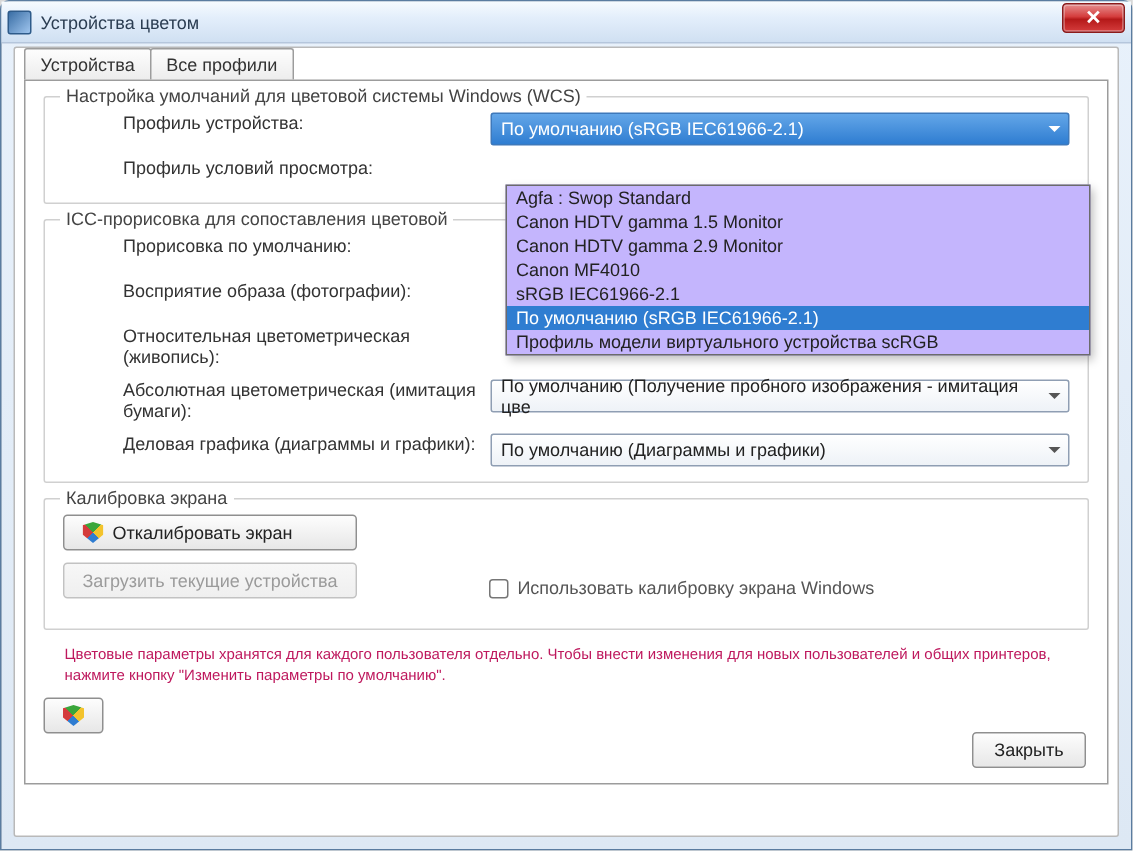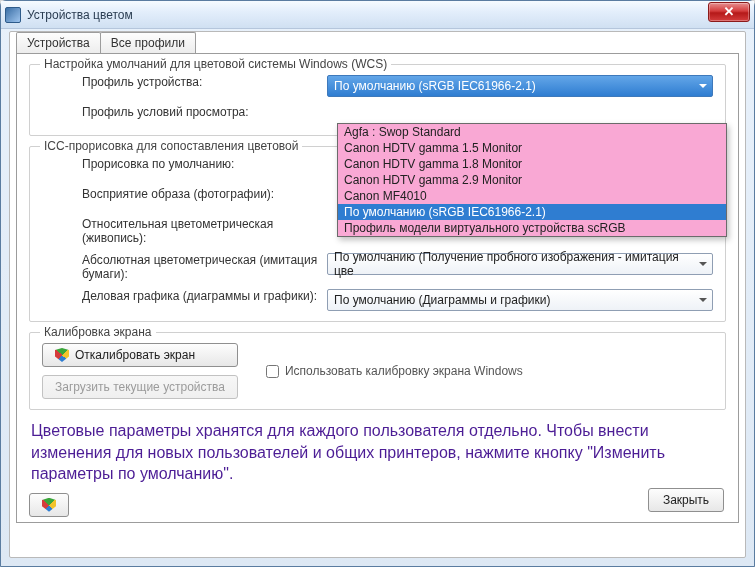--- a/index.html
+++ b/index.html
@@ -87,21 +87,21 @@
 
 .dropdown.open {
   background: linear-gradient(to bottom,#63a6e8 0%, #2f7dd1 100%);
   border-color:#3e79bb; color:#fff;
 }
 .dropdown.open .arrow::after { border-top-color:#fff; }
 
 
 .droplist {
   position:absolute; left: 307px; top: 58px; width: 390px;
-  background:#f9a8d4; border:1px solid #6b6b6b; z-index: 50;
+  background:#c4b5fd; border:1px solid #6b6b6b; z-index: 50;
   box-shadow: 2px 3px 6px rgba(0,0,0,.25);
 }
 .droplist .opt { padding: 1px 6px; font-size:12px; color:#222; white-space:nowrap; overflow:hidden; text-overflow:ellipsis; }
 .droplist .opt.sel { background:#2f7dd1; color:#fff; }
 
 
 .btn {
   display:inline-flex; align-items:center; gap:6px;
   padding: 3px 12px; min-height: 24px;
   border: 1px solid #8f8f8f; border-radius: 3px;
@@ -115,24 +115,24 @@
     conic-gradient(from 45deg, #f3c32c 0 90deg, #2f7dd1 90deg 180deg, #d43c3c 180deg 270deg, #3aa63a 270deg 360deg);
   clip-path: polygon(50% 0, 100% 15%, 100% 60%, 50% 100%, 0 60%, 0 15%);
   border-radius:1px;
 }
 
 
 .cb { display:inline-flex; align-items:center; gap:6px; color:#555; }
 .cb input { width:13px; height:13px; }
 
 
-.footer-text { color:#4c1d95; font-size:16px; line-height:1.35; margin: 4px 2px 8px; }
+.footer-text { color:#be185d; font-size:10px; line-height:1.35; margin: 4px 14px 8px; }
 .close-row { position:absolute; right: 14px; bottom: 10px; }
 
-.calib-row { display:flex; align-items:center; gap: 28px; }
+.calib-row { display:flex; align-items:flex-end; gap: 88px; margin-bottom:10px; }
 .calib-col { display:flex; flex-direction:column; gap:8px; }
 
 .sec-labels .row .lbl { width: 245px; }
 </style>
 </head>
 <body>
 
 <div class="window">
 
   <div class="titlebar">
@@ -168,23 +168,23 @@
           </div>
 
           <div class="row" style="margin-bottom:4px;">
             <div class="lbl">Профиль условий просмотра:</div>
             <div class="ctrl"></div>
           </div>
 
           <div class="droplist">
             <div class="opt">Agfa : Swop Standard</div>
             <div class="opt">Canon HDTV gamma 1.5 Monitor</div>
-            <div class="opt">Canon HDTV gamma 1.8 Monitor</div>
             <div class="opt">Canon HDTV gamma 2.9 Monitor</div>
             <div class="opt">Canon MF4010</div>
+            <div class="opt">sRGB IEC61966-2.1</div>
             <div class="opt sel">По умолчанию (sRGB IEC61966-2.1)</div>
             <div class="opt">Профиль модели виртуального устройства scRGB</div>
           </div>
         </div>
 
         
         <div class="group sec-labels">
           <div class="legend">ICC-прорисовка для сопоставления цветовой</div>
 
           <div class="row">

